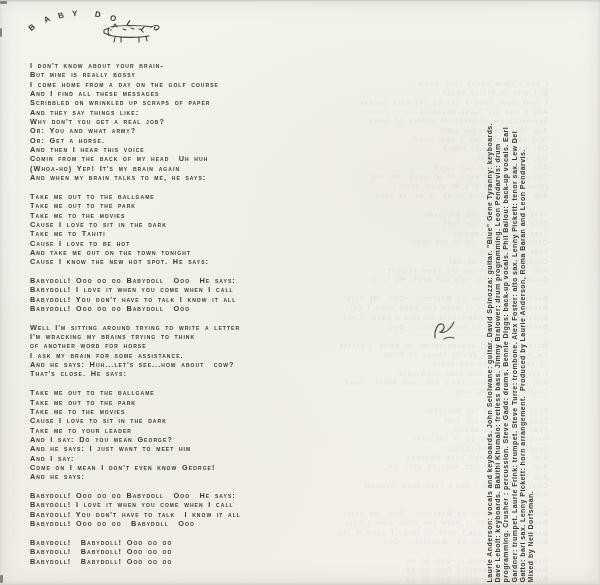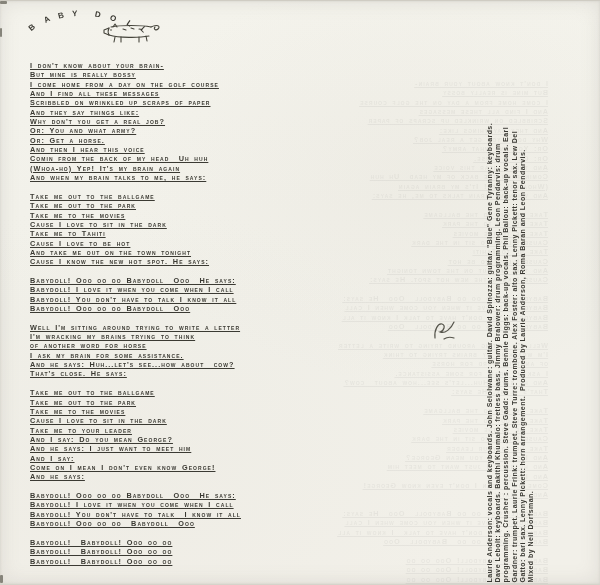--- a/index.html
+++ b/index.html
@@ -38,21 +38,21 @@
   .arc-letter.l7{left:141px;top:24px;transform:rotate(45deg);}
   .pig{position:absolute;left:101px;top:22px;}
 
   
   .lyrics{
     position:absolute;left:30px;top:60px;width:300px;
     color:#3b3a33;font-size:7.3px;font-weight:bold;
     font-variant-caps:small-caps;
     letter-spacing:1.05px;word-spacing:1.6px;
   }
-  .stanza{margin:0 0 9.4px 0;text-decoration:underline;}
+  .stanza{margin:0 0 9.4px 0;}
   .lyric-line{height:9.35px;line-height:9.35px;white-space:pre;}
 
   
   .ghost{
     position:absolute;left:298px;top:78px;width:250px;
     transform:scaleX(-1);
     opacity:.05;filter:blur(.5px);
     color:#222;font-size:7.3px;font-weight:bold;
     font-variant-caps:small-caps;letter-spacing:1.05px;word-spacing:1.6px;
     pointer-events:none;

